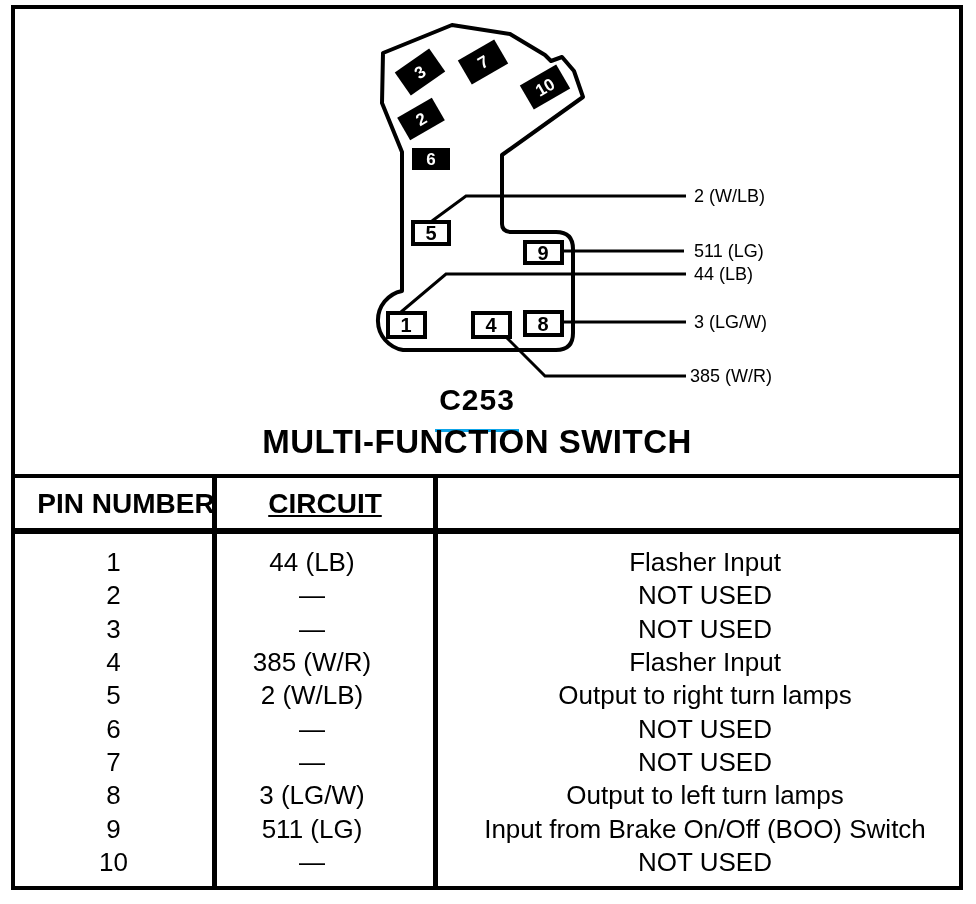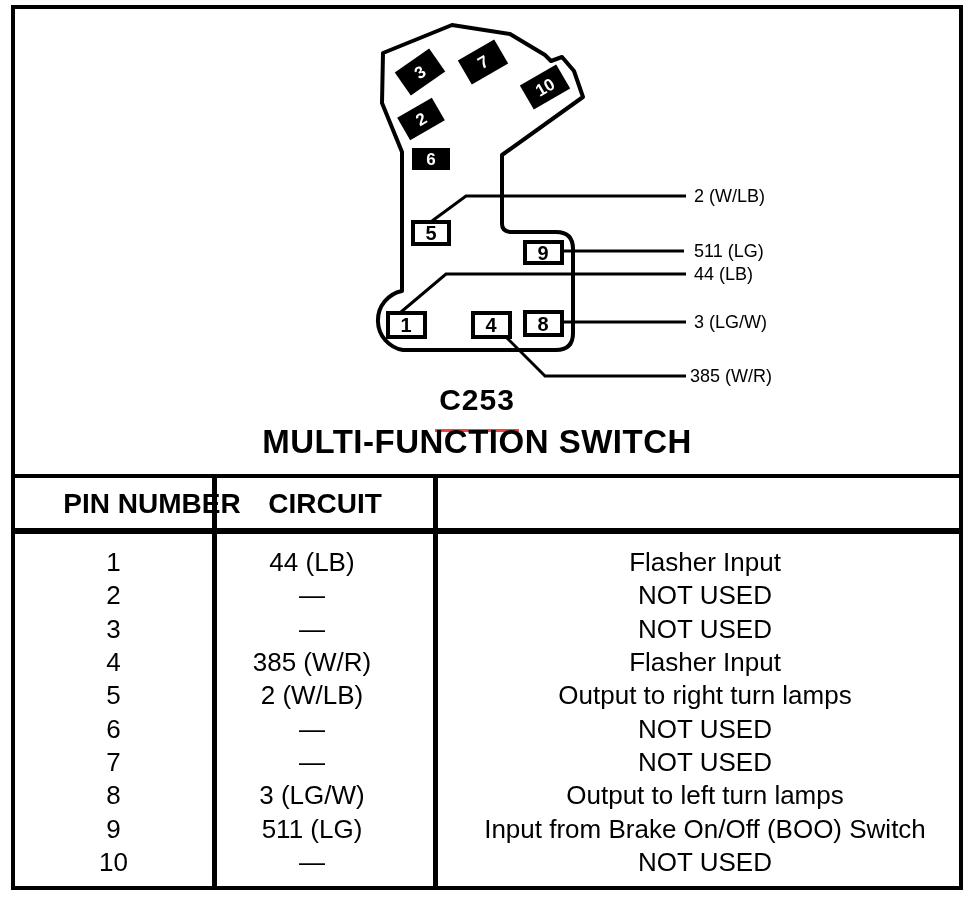--- a/index.html
+++ b/index.html
@@ -5,21 +5,21 @@
   html,body{margin:0;padding:0;background:#fff;}
   #page{position:relative;width:976px;height:904px;background:#ffffff;overflow:hidden;
         font-family:"Liberation Sans", sans-serif;color:#000;}
   .frame{position:absolute;left:11px;top:5px;width:952px;height:885px;
          border:4px solid #000;box-sizing:border-box;}
   svg{position:absolute;left:0;top:0;}
   .hline{position:absolute;background:#000;}
   .vline{position:absolute;background:#000;}
   .caption1{position:absolute;left:277px;top:383px;width:400px;text-align:center;}
   .caption1 span{display:inline-block;font-size:30px;font-weight:bold;letter-spacing:1px;
-                 border-bottom:3px solid #ef4444;padding:0 4px 12px 4px;}
+                 border-bottom:3px solid #0ea5e9;padding:0 4px 12px 4px;}
   .caption2{position:absolute;left:177px;top:423px;width:600px;text-align:center;
             font-size:33px;font-weight:bold;letter-spacing:0.5px;}
   .th{position:absolute;top:479px;height:49px;line-height:49px;text-align:center;
       font-size:28px;font-weight:bold;}
   .col{position:absolute;top:546px;font-size:26px;}
   .col div{height:33.35px;line-height:33.35px;white-space:nowrap;}
   .pincol{left:15px;width:197px;text-align:center;}
   .circol{left:217px;width:216px;text-align:center;padding-right:26px;box-sizing:border-box;}
   .funcol{left:455px;width:500px;text-align:center;}
 </style>
@@ -95,22 +95,22 @@
   <div class="caption1">
     <span>C253</span>
   </div>
   <div class="caption2">MULTI-FUNCTION SWITCH</div>
 
   <div class="hline" style="left:11px;top:474px;width:952px;height:4px;"></div>
   <div class="hline" style="left:11px;top:528px;width:952px;height:6px;"></div>
   <div class="vline" style="left:212px;top:474px;width:5px;height:416px;"></div>
   <div class="vline" style="left:433px;top:474px;width:5px;height:416px;"></div>
 
-  <div class="th" style="left:33px;width:238px;">PIN NUMBER</div>
-  <div class="th" style="left:217px;width:216px;">CIRCUIT</div>
+  <div class="th" style="left:7px;width:238px;">PIN NUMBER</div>
+  <div class="th" style="left:217px;width:216px;text-decoration:underline;">CIRCUIT</div>
 
   <div class="col pincol">
     <div>1</div>
     <div>2</div>
     <div>3</div>
     <div>4</div>
     <div>5</div>
     <div>6</div>
     <div>7</div>
     <div>8</div>

